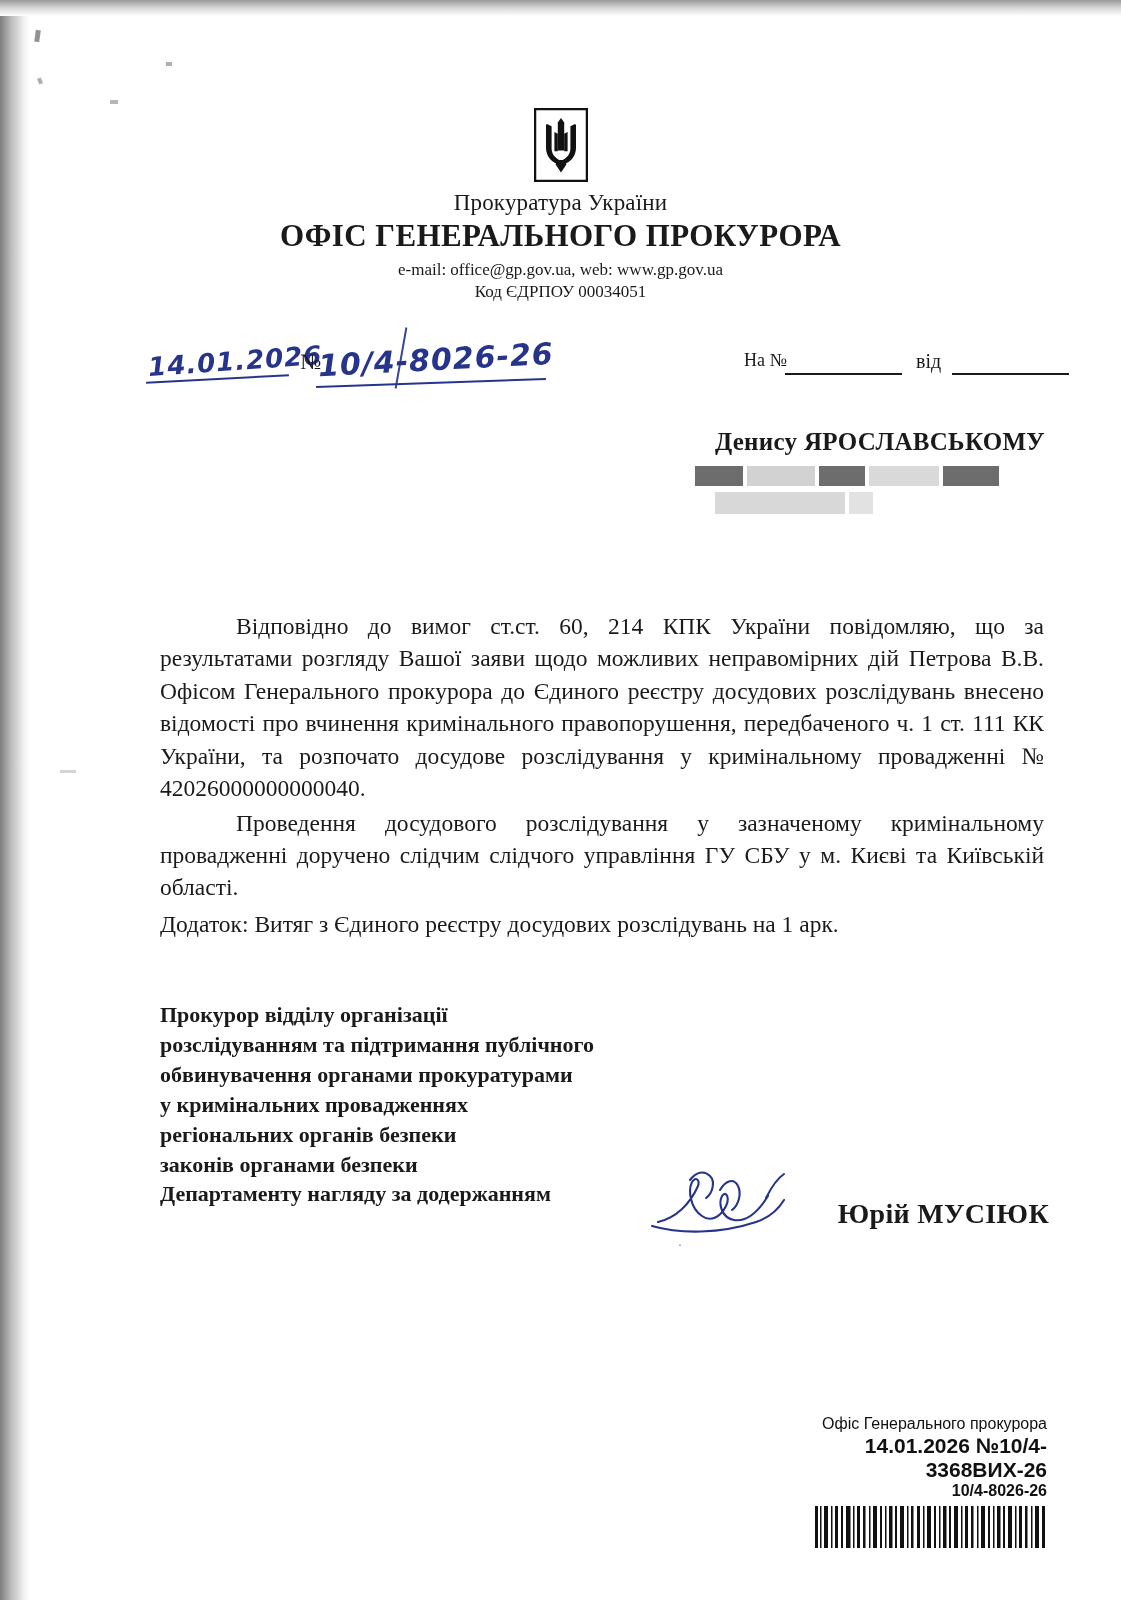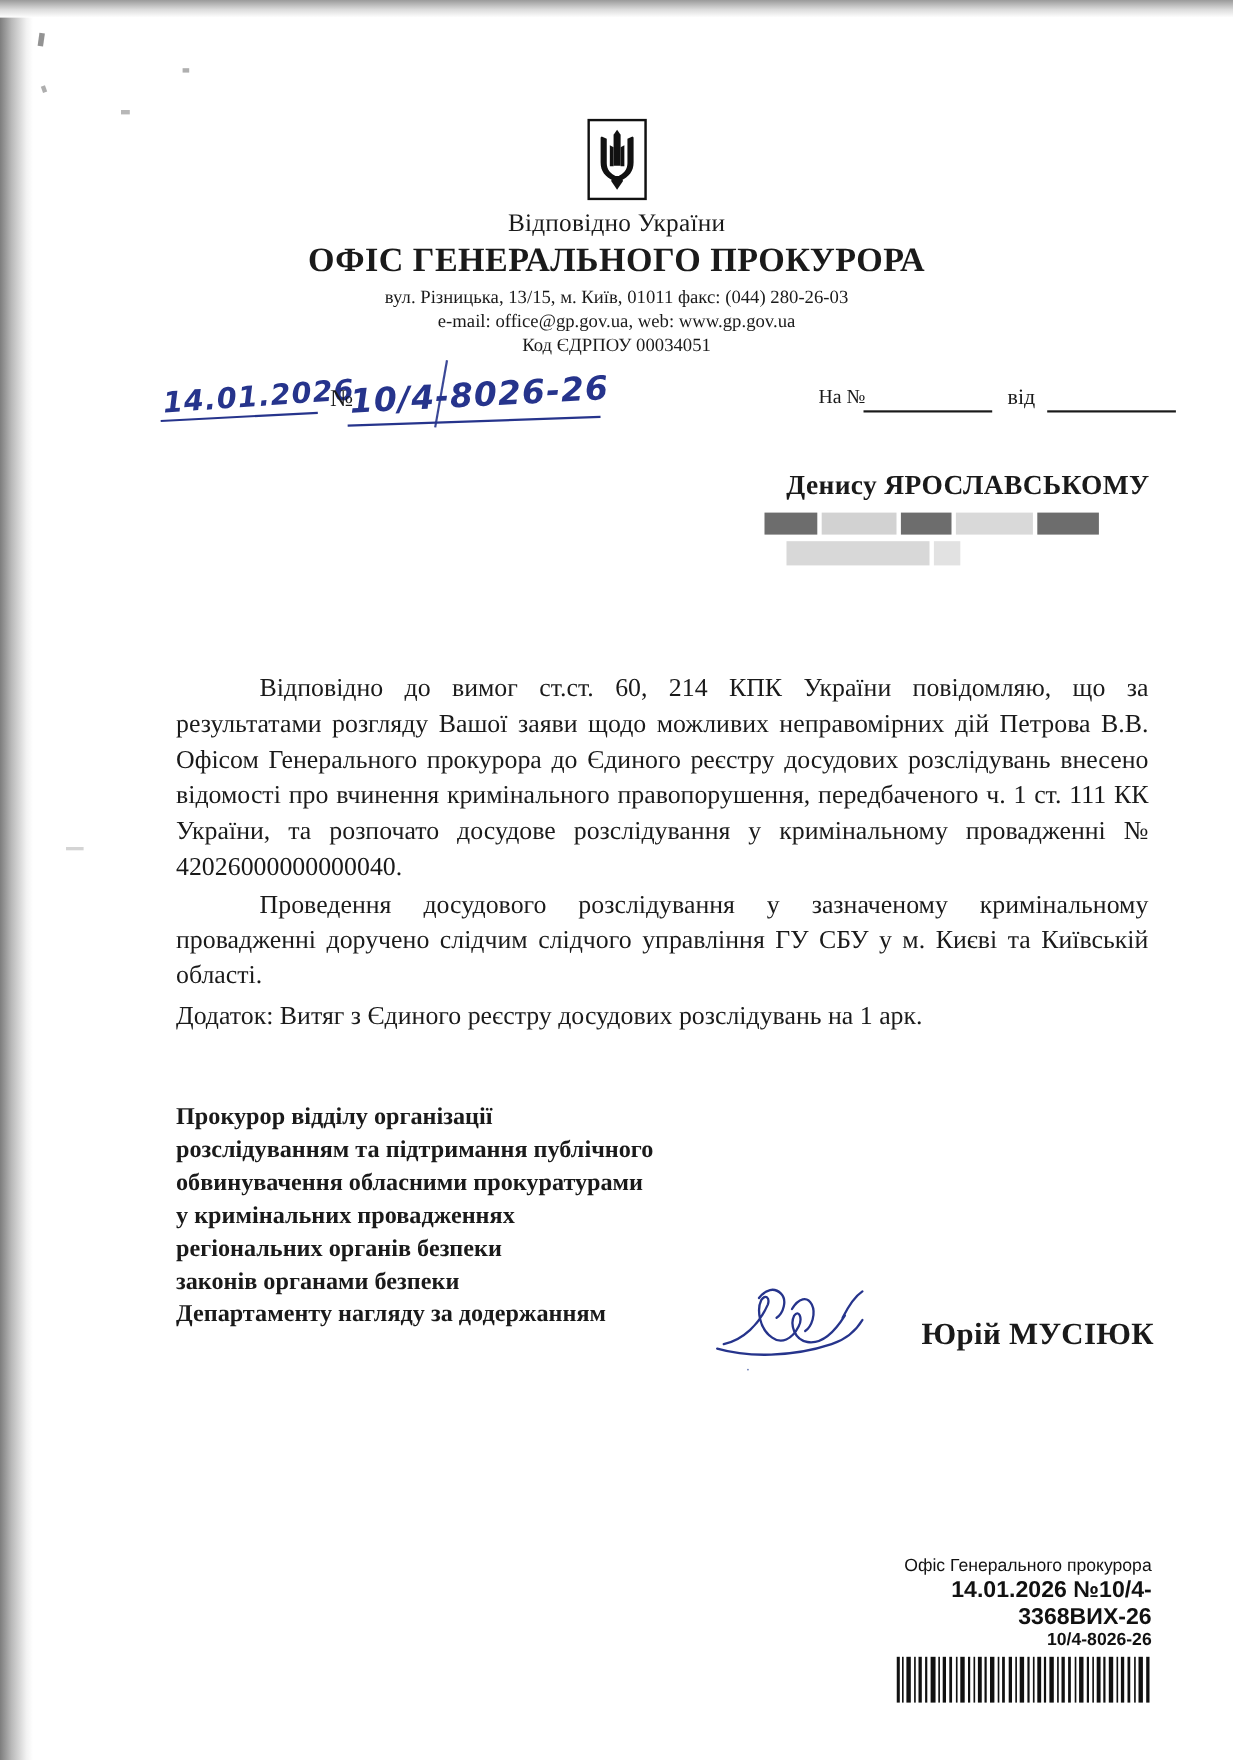--- a/index.html
+++ b/index.html
@@ -299,23 +299,22 @@
       <rect x="1" y="1" width="52" height="72" fill="none" stroke="#111" stroke-width="2.5"></rect>
       <g fill="#111">
         <path d="M27 10 l3.2 4.6 v28 h-6.4 v-28 z"></path>
         <path d="M13 16 l4.6 2.2 v22 c0 6 3.2 9.5 9.4 12.6 l-3.2 3.4 C16.2 53 12 47.6 12 39.5 V17 z"></path>
         <path d="M41 16 l-4.6 2.2 v22 c0 6 -3.2 9.5 -9.4 12.6 l3.2 3.4 C37.8 53 42 47.6 42 39.5 V17 z"></path>
         <path d="M20.4 24 l3.4 1.8 v17.4 h-3.4 z"></path>
         <path d="M33.6 24 l-3.4 1.8 v17.4 h3.4 z"></path>
         <path d="M23.2 52 h7.6 l1.6 4.6 -5.4 8 -5.4 -8 z"></path>
       </g>
     </svg>
-    <div class="org-line">Відповідно України</div>
+    <div class="org-line">Прокуратура України</div>
     <div class="org-title">ОФІС ГЕНЕРАЛЬНОГО ПРОКУРОРА</div>
-    <div class="org-addr">вул. Різницька, 13/15, м. Київ, 01011 факс: (044) 280-26-03</div>
     <div class="org-mail">e-mail: office@gp.gov.ua, web: www.gp.gov.ua</div>
     <div class="org-code">Код ЄДРПОУ 00034051</div>
   </div>
 
   <div class="ref-row">
     <span class="hand hand-date">14.01.2026</span>
     <span class="hand-date-underline"></span>
     <span class="num-sign">№</span>
     <span class="hand hand-num">10/4-8026-26</span>
     <span class="hand-num-underline"></span>
@@ -342,21 +341,21 @@
   <div class="body-text">
     <p>Відповідно до вимог ст.ст. 60, 214 КПК України повідомляю, що за результатами розгляду Вашої заяви щодо можливих неправомірних дій Петрова В.В. Офісом Генерального прокурора до Єдиного реєстру досудових розслідувань внесено відомості про вчинення кримінального правопорушення, передбаченого ч. 1 ст. 111 КК України, та розпочато досудове розслідування у кримінальному провадженні  № 42026000000000040.</p>
     <p>Проведення досудового розслідування у зазначеному кримінальному провадженні доручено слідчим слідчого управління ГУ СБУ у м. Києві та Київській області.</p>
   </div>
 
   <div class="attachment">Додаток: Витяг з Єдиного реєстру досудових розслідувань  на 1 арк.</div>
 
   <div class="sig-block">
     <div>Прокурор відділу організації</div>
     <div>розслідуванням та підтримання публічного</div>
-    <div>обвинувачення обласними прокуратурами</div>
+    <div>обвинувачення органами прокуратурами</div>
     <div>у кримінальних провадженнях</div>
     <div>регіональних органів безпеки</div>
     <div>законів органами безпеки</div>
     <div>Департаменту нагляду за додержанням</div>
   </div>
 
   <svg class="signature-svg" viewBox="0 0 160 90">
     <g fill="none" stroke="#26348c" stroke-width="2.1" stroke-linecap="round">
       <path d="M8 62 C26 58, 40 44, 48 26 C50 20, 46 16, 42 22 C38 30, 40 48, 52 56 C60 62, 70 58, 76 46 C80 38, 76 30, 72 36 C68 44, 72 58, 84 60 C96 62, 108 52, 118 36"></path>
       <path d="M40 20 C46 12, 54 10, 60 16 C66 22, 62 34, 56 38"></path>

